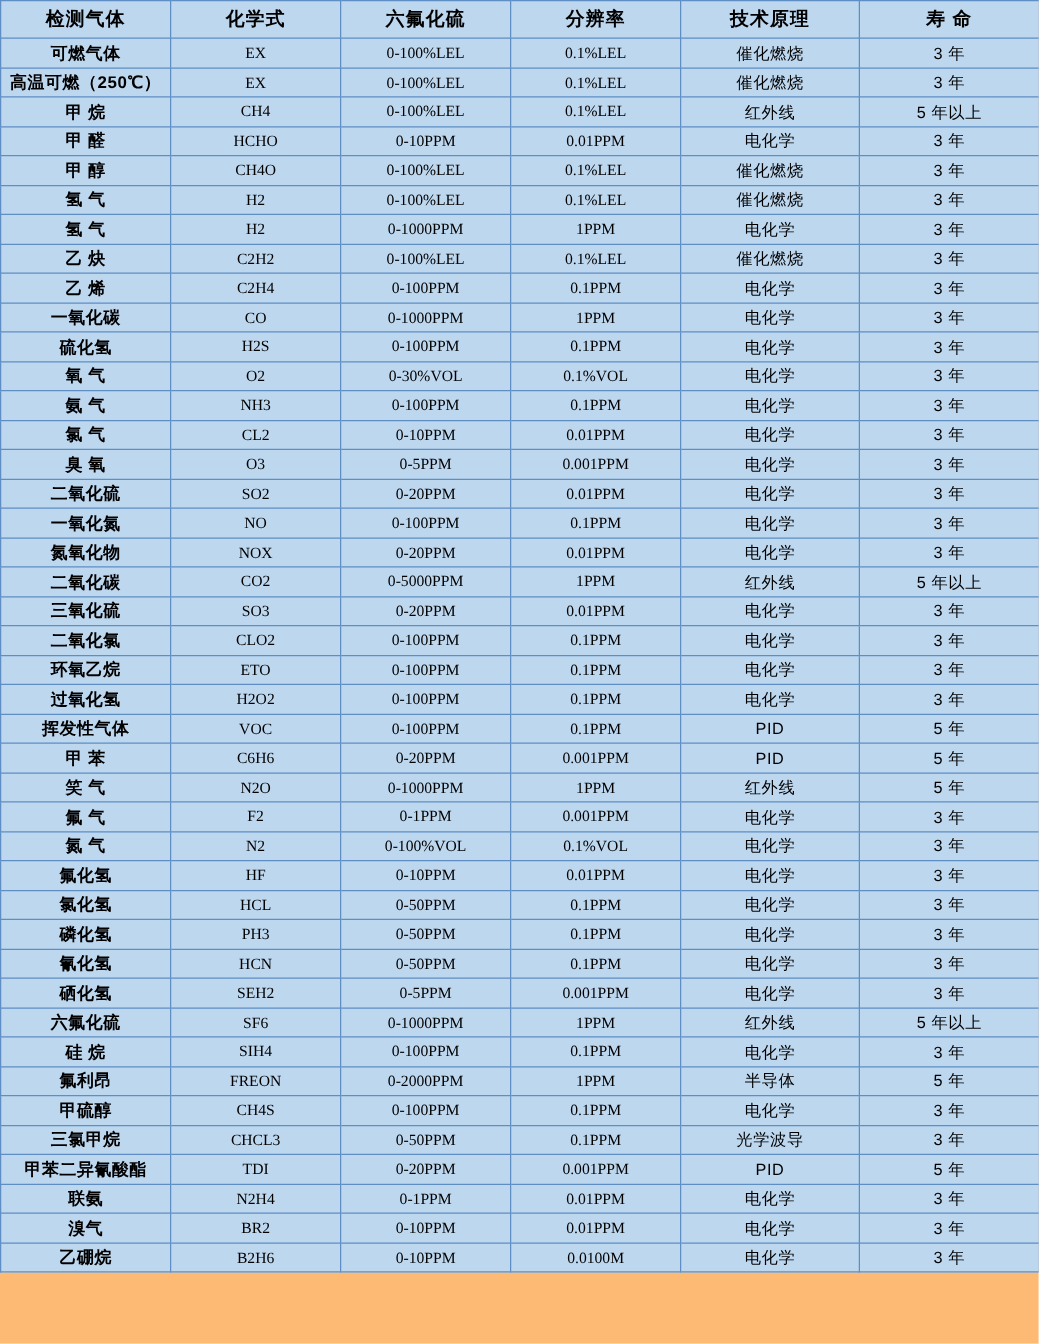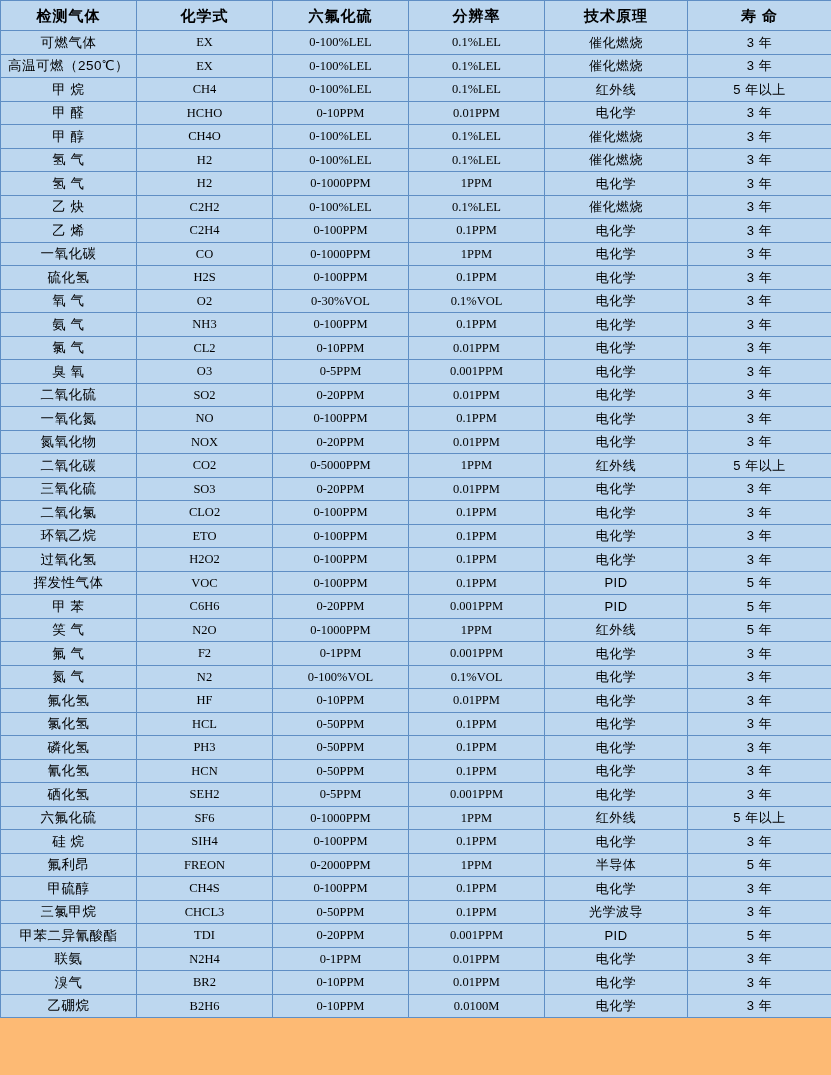--- a/index.html
+++ b/index.html
@@ -50,20 +50,21 @@
     background: #bdd7ef;
   }
   table.gas-table tbody td {
     height: 22.5px;
     font-size: 13px;
     font-weight: normal;
   }
   table.gas-table tbody td.name {
     font-size: 13.5px;
     letter-spacing: 0.5px;
+    font-weight: bold;
   }
   table.gas-table tbody td.formula,
   table.gas-table tbody td.range,
   table.gas-table tbody td.resolution {
     font-family: "Liberation Serif", serif;
     font-size: 12.5px;
   }
   table.gas-table tbody td.principle,
   table.gas-table tbody td.life {
     font-size: 13px;

